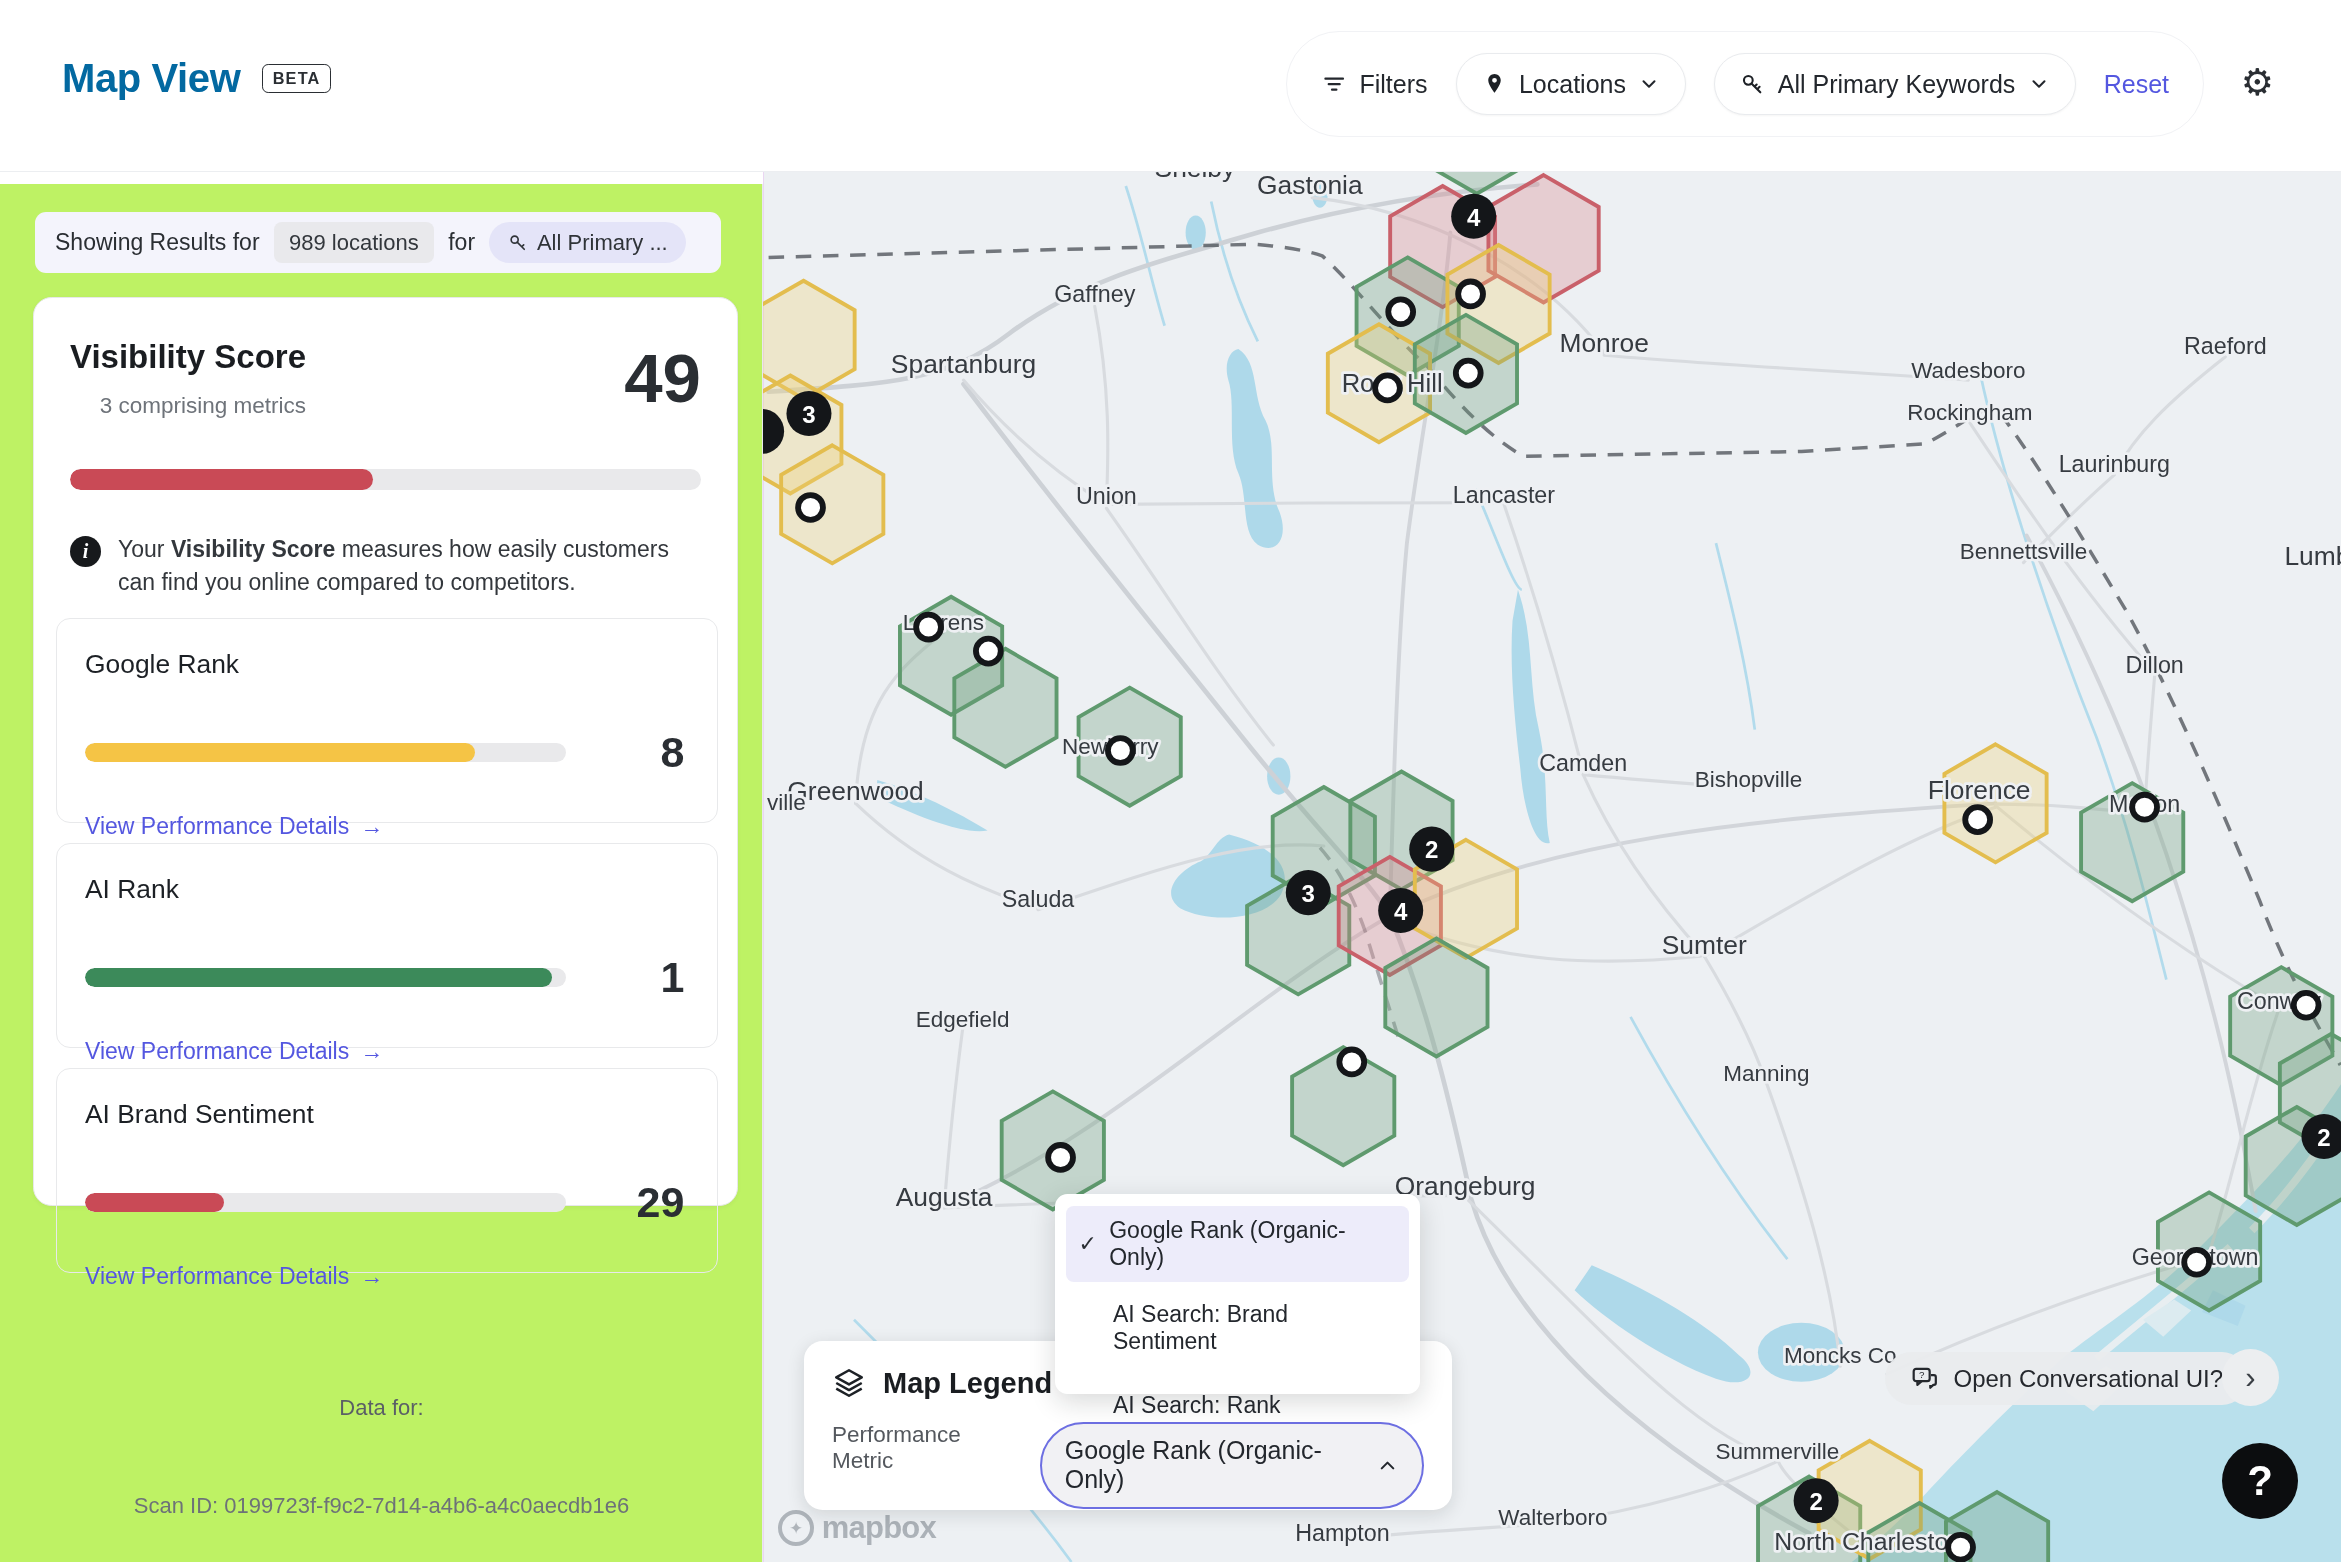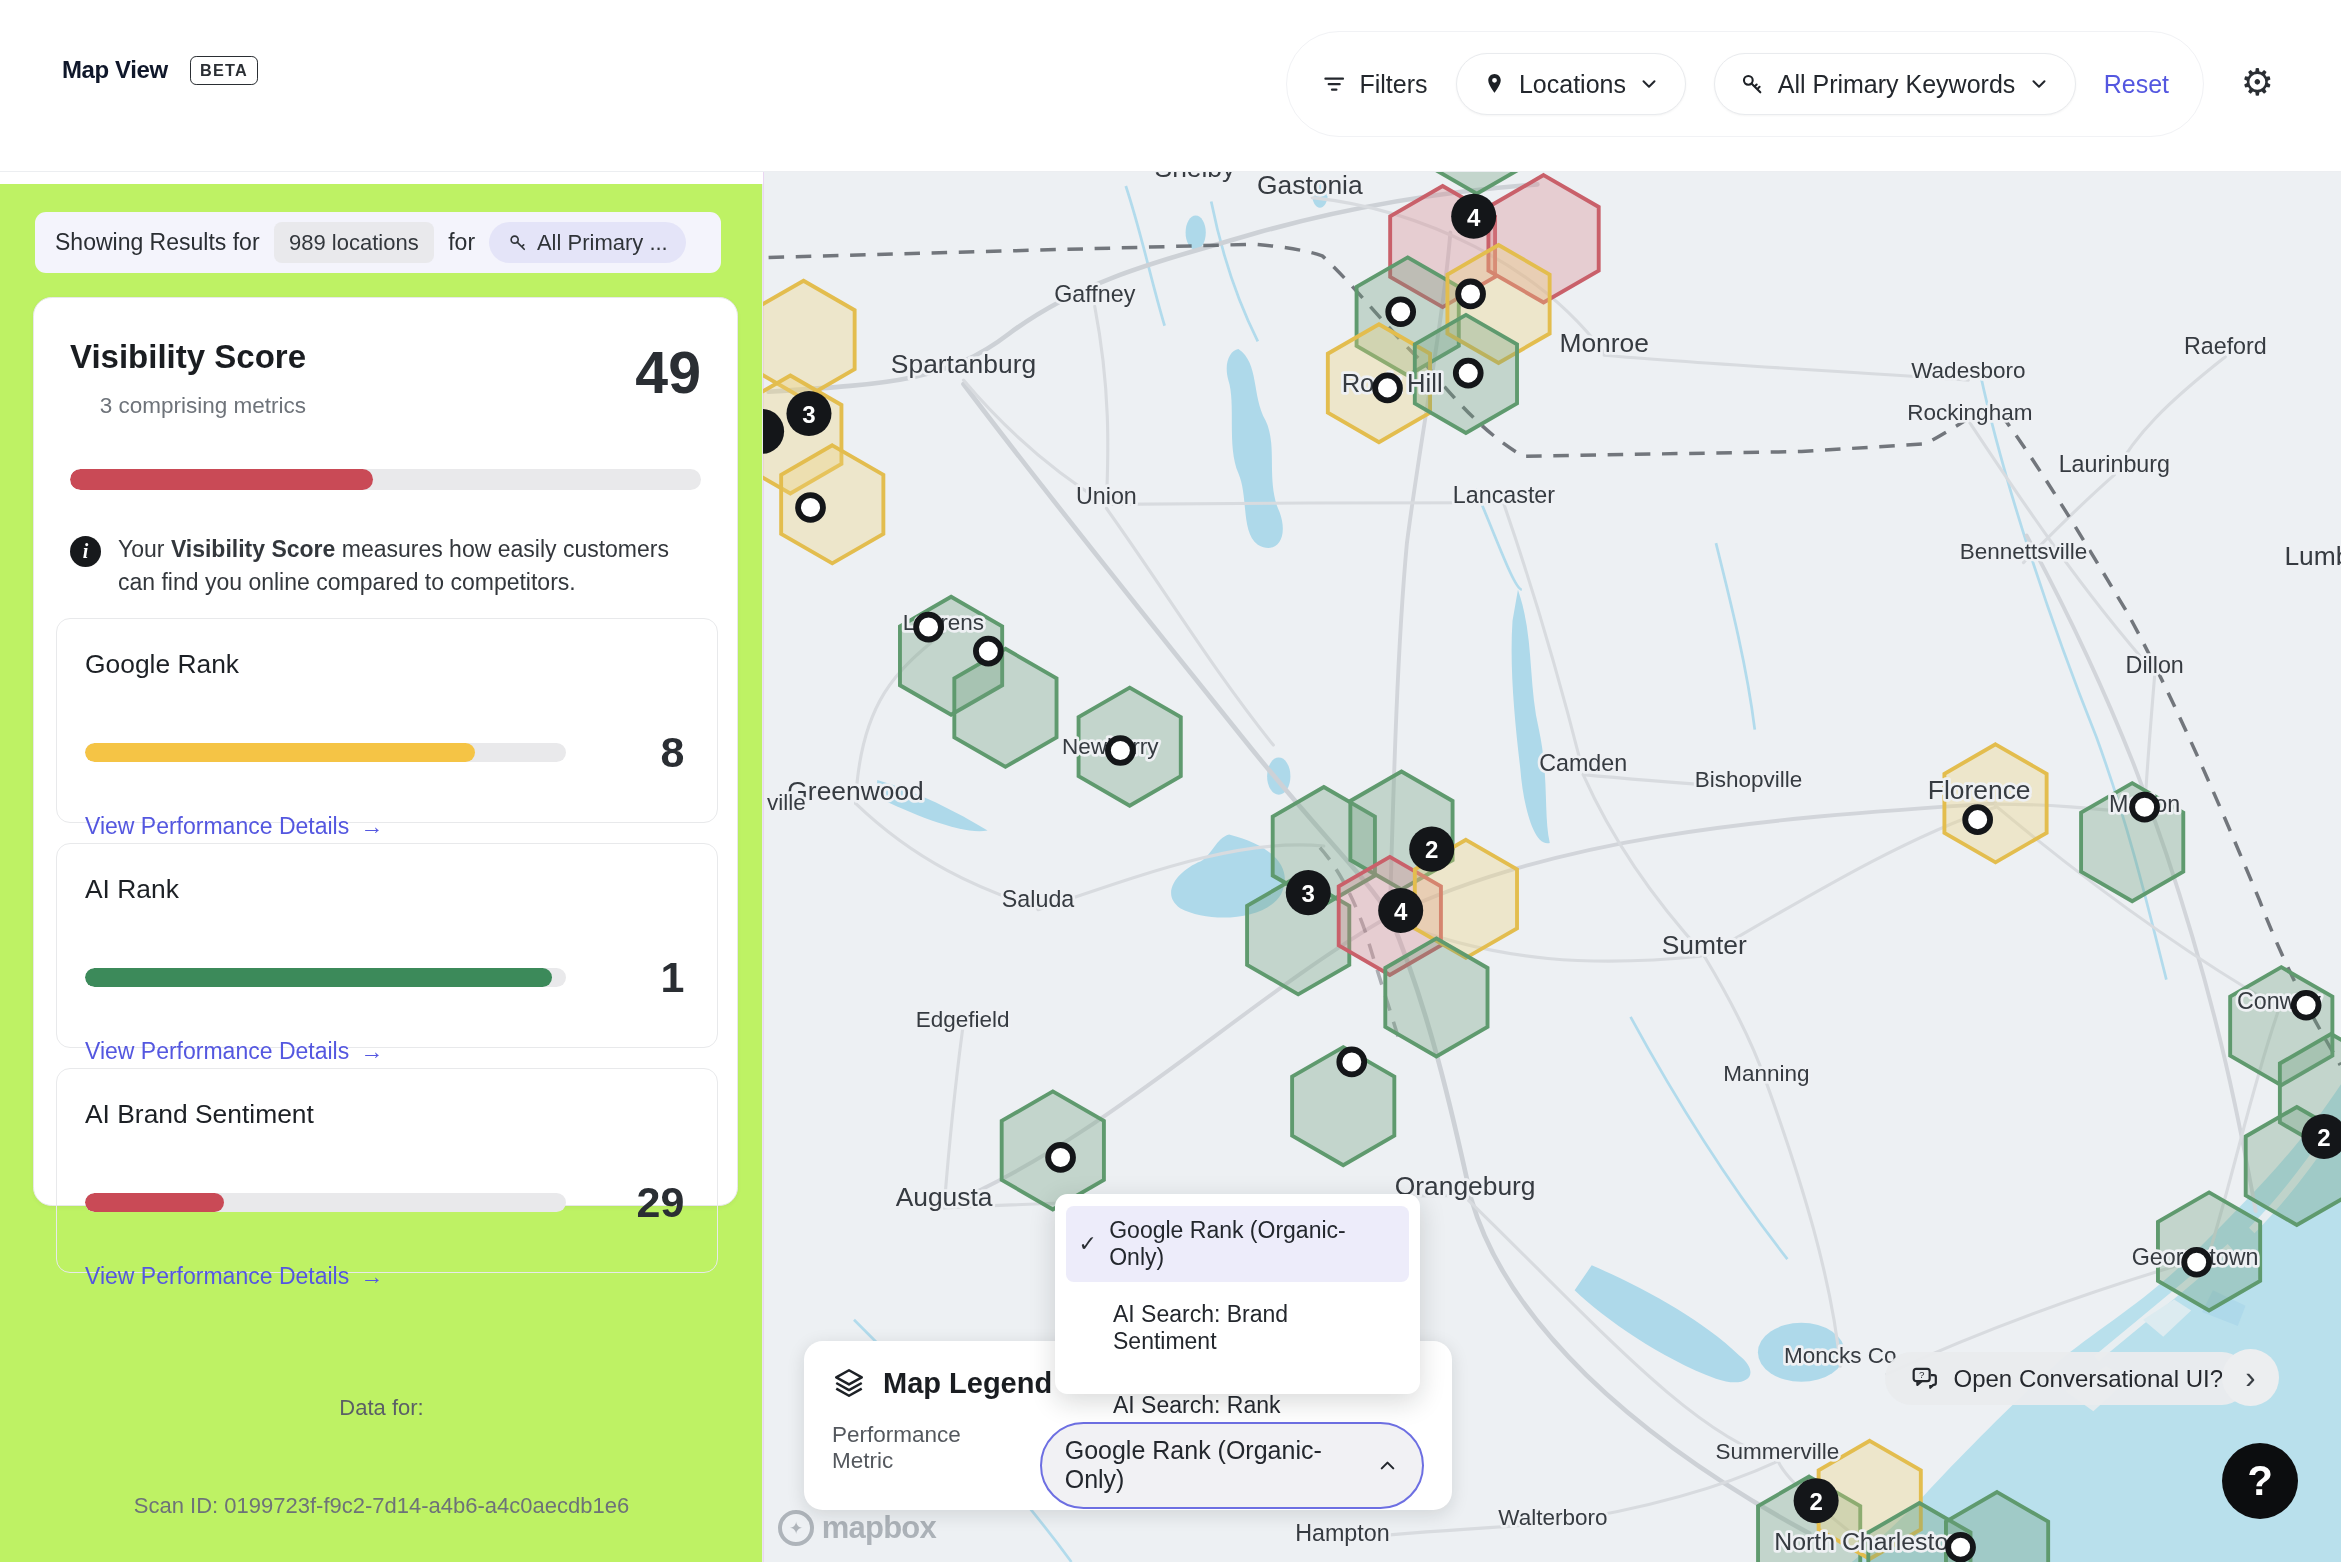--- a/index.html
+++ b/index.html
@@ -3,21 +3,21 @@
 <meta charset="utf-8">
 <style>
   * { margin:0; padding:0; box-sizing:border-box; }
   html,body { width:2342px; height:1562px; overflow:hidden; background:#fff;
     font-family:"Liberation Sans", sans-serif; color:#1d2126; }
 
   
   .header { position:absolute; left:0; top:0; width:2342px; height:172px; background:#fff;
     border-bottom:0.8px solid #eceef1; z-index:30; }
   .title-wrap { position:absolute; left:62px; top:56px; display:flex; align-items:center; gap:22px; }
-  .page-title { font-size:24px; font-weight:700; letter-spacing:-0.4px; color:#0f172a; }
+  .page-title { font-size:40px; font-weight:700; letter-spacing:-0.4px; color:#0369a1; }
   .beta { font-size:16.3px; font-weight:700; letter-spacing:1.2px; color:#2a2e33;
     border:1.9px solid #2a2e33; border-radius:6.2px; padding:3.9px 9.3px; }
   .hdr-controls { position:absolute; top:31px; right:138px; height:106px; display:flex; align-items:center;
     gap:28px; border:1.6px solid #f1f2f5; border-radius:776px; padding:0 34px; }
   .hdr-item { display:flex; align-items:center; gap:12.4px; font-size:25px; color:#23272d; cursor:pointer; }
   .pill { border:1.6px solid #e9ebee; border-radius:776px; background:#fff; padding:15.5px 25px;
     box-shadow:0 0.8px 2.3px rgba(20,22,26,.05); }
   .reset { color:#5457e0; font-size:25px; cursor:pointer; }
   .gear { position:absolute; top:64px; right:68px; font-size:37px; color:#2a2e33; cursor:pointer; line-height:1; }
   .icon { display:inline-flex; }
@@ -31,21 +31,21 @@
   .chip-gray { background:#e9e9ec; border-radius:7.8px; padding:7.8px 15.5px; font-size:22px; color:#33373c; }
   .chip-purple { background:#e4e4f8; border-radius:776px; padding:7.8px 18.6px; font-size:22px; color:#2f3338;
     display:flex; align-items:center; gap:9.3px; cursor:pointer; }
 
   .vis-card { position:absolute; left:33px; top:113px; width:705px; height:909px;
     border:1.6px solid #e7e8ea; border-radius:18.6px; background:#fff; box-shadow:0 1.6px 4.7px rgba(20,22,26,.04);
     padding:40px 22px 22px 22px; }
   .vis-head { display:flex; justify-content:space-between; align-items:flex-start; padding:0 14px; }
   .vis-title { font-size:33px; font-weight:700; color:#1a1d21; }
   .vis-sub { font-size:22.5px; color:#6e737a; margin-top:17px;text-align:right; }
-  .vis-score { font-size:59px; font-weight:700; color:#2a2e33; line-height:1; margin-top:6.2px; }
+  .vis-score { font-size:69px; font-weight:700; color:#2a2e33; line-height:1; margin-top:6.2px; }
   .track { background:#e9e9eb; border-radius:776px; overflow:hidden; }
   .vis-bar { height:21px; margin:50px 14px 0 14px; }
   .fill { height:100%; border-radius:776px; }
   .info-row { display:flex; gap:17px; margin:43px 14px 0 14px; align-items:flex-start; }
   .info-i { flex:0 0 auto; width:31px; height:31px; border-radius:50%; background:#17191c; color:#fff;
     font-size:20px; font-weight:700; display:flex; align-items:center; justify-content:center;
     font-family:"Liberation Serif", serif; font-style:italic; margin-top:3.1px; }
   .info-text { font-size:23px; line-height:1.42; color:#33373c; }
   .metric-card { position:relative; width:662px; margin:20px auto 0 auto; border:1.6px solid #e8e9eb;
     border-radius:14px; padding:29.5px 28px 26.4px 28px; height:205px; }

